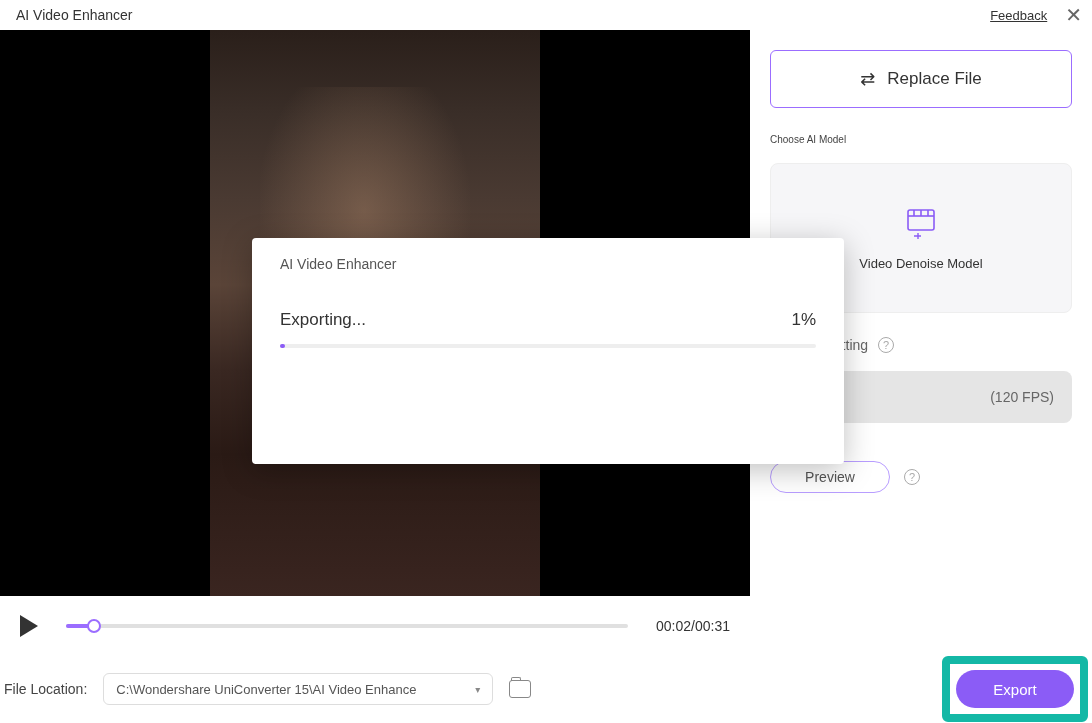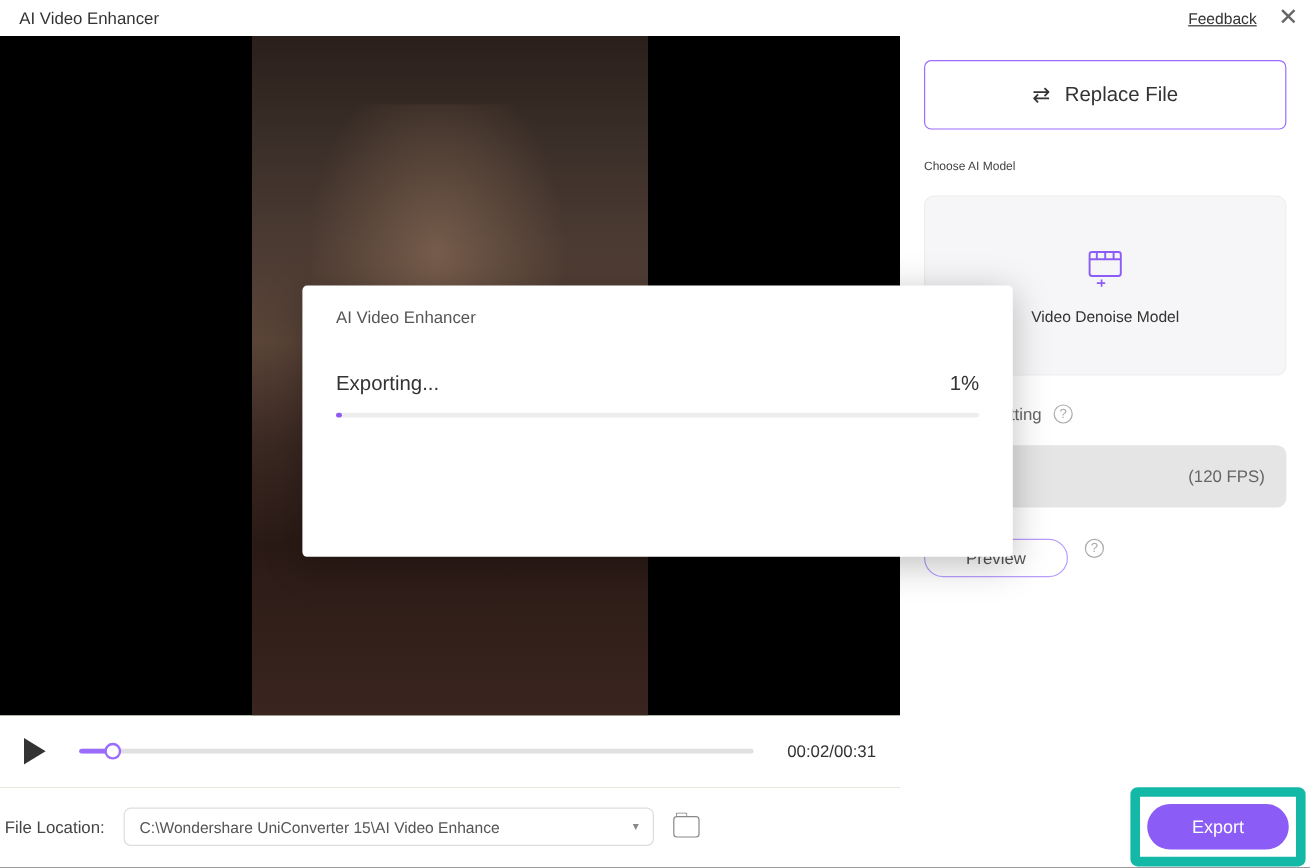--- a/index.html
+++ b/index.html
@@ -40,26 +40,26 @@
     
     .settings-row { display: flex; align-items: center; gap: 10px; font-size: 14px; color: #666; margin-top: 6px; }
     .help-icon { width: 16px; height: 16px; border: 1.2px solid #aaa; border-radius: 50%; font-size: 11px; display: flex; align-items: center; justify-content: center; color: #aaa; }
     
     .fps-option { height: 52px; border-radius: 8px; display: flex; align-items: center; justify-content: space-between; padding: 0 18px; font-size: 14px; cursor: pointer; }
     .fps-option.selected { background: #e8dfff; color: #333; }
     .fps-option.unselected { background: #e5e5e5; color: #555; }
     .fps-label { }
     .fps-value { color: #666; }
     
-    .preview-row { display: flex; gap: 14px; margin-top: 8px; }
+    .preview-row { display: flex; align-items: center; gap: 14px; margin-top: 20px; }
     .preview-btn { width: 120px; height: 32px; border: 1.5px solid #b89dff; border-radius: 16px; background: #fff; color: #555; font-size: 14px; display: flex; align-items: center; justify-content: center; cursor: pointer; }
     
     .bottom-bar { height: 66px; display: flex; align-items: center; padding: 0 4px; gap: 16px; }
     .file-loc-label { font-size: 14px; color: #444; }
-    .file-loc-select { width: 442px; height: 32px; border: 1px solid #ddd; border-radius: 6px; background: #fff; display: flex; align-items: center; justify-content: space-between; padding: 0 12px; font-size: 13px; color: #555; cursor: pointer; }
+    .file-loc-select { width: 390px; height: 32px; border: 1px solid #ddd; border-radius: 6px; background: #fff; display: flex; align-items: center; justify-content: space-between; padding: 0 12px; font-size: 13px; color: #555; cursor: pointer; }
     .dropdown-chevron { font-size: 10px; color: #888; }
     .folder-icon { width: 22px; height: 18px; border: 1.5px solid #888; border-radius: 3px; position: relative; cursor: pointer; }
     .folder-icon::before { content:''; position: absolute; top:-4px; left:1px; width:8px; height:3px; border:1.5px solid #888; border-bottom:none; border-radius:2px 2px 0 0; }
     .spacer { flex: 1; }
     .export-wrap { border: 8px solid #14b8a6; border-radius: 6px; padding: 6px; }
     .export-btn { width: 118px; height: 38px; background: #8b5cf6; border-radius: 19px; color: #fff; font-size: 15px; display: flex; align-items: center; justify-content: center; cursor: pointer; }
     
     .modal { position: absolute; left: 252px; top: 238px; width: 592px; height: 226px; background: #fff; border-radius: 4px; box-shadow: 0 6px 30px rgba(0,0,0,0.25); padding: 18px 28px; display: flex; flex-direction: column; }
     .modal-title { font-size: 14px; color: #555; }
     .modal-status-row { display: flex; justify-content: space-between; align-items: center; margin-top: 38px; font-size: 17px; color: #333; }

